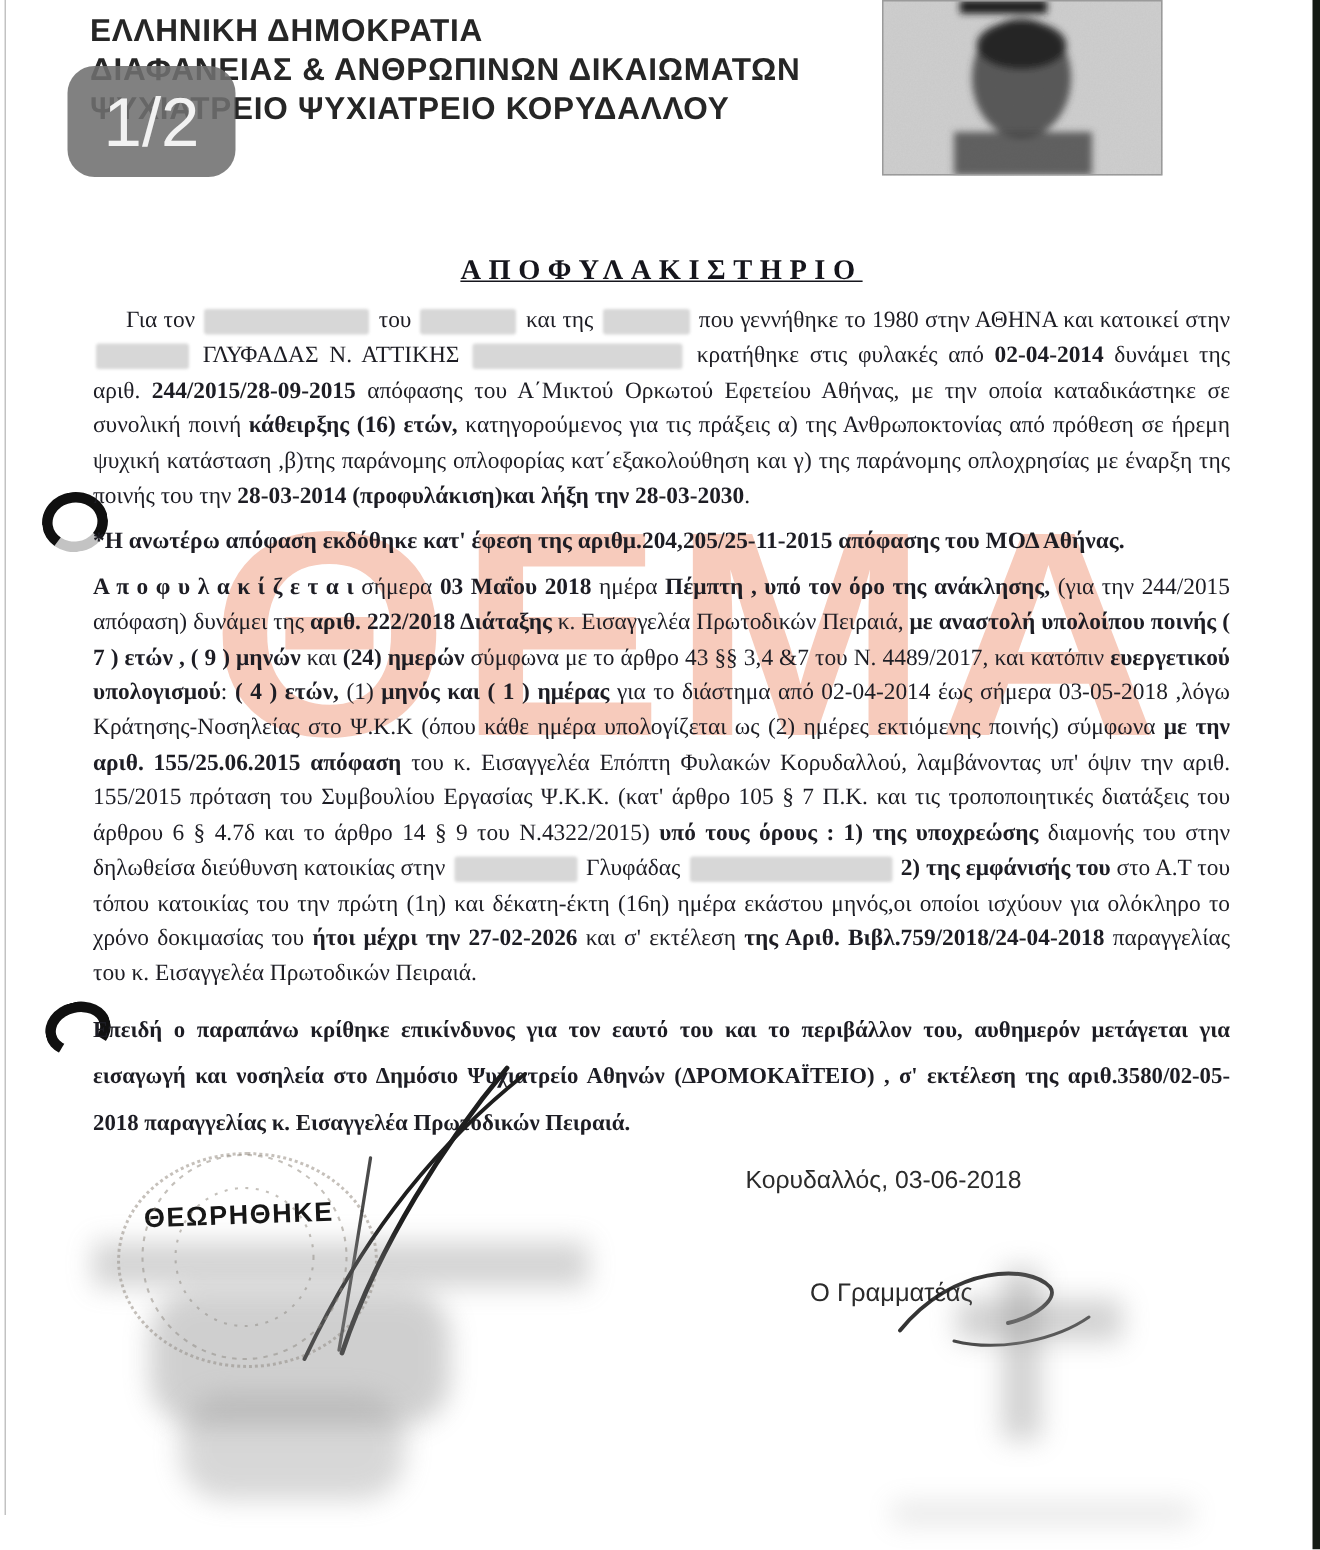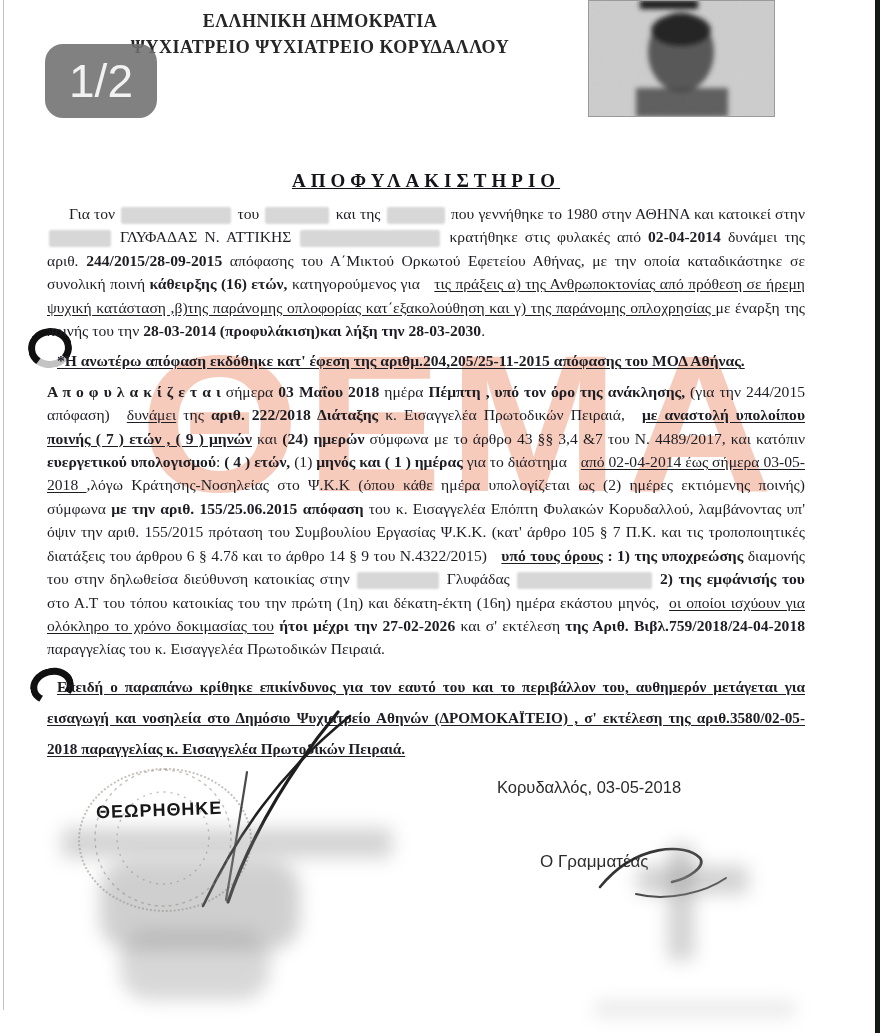--- a/index.html
+++ b/index.html
@@ -9,42 +9,42 @@
 
   
   .edge-strip-right{position:absolute;right:0;top:0;width:5px;height:1033px;background:#141a14;}
   .edge-line-left{position:absolute;left:3px;top:0;width:1px;height:1010px;background:rgba(120,120,120,.45);}
   .punch{position:absolute;width:30px;height:26px;border:7px solid #101010;border-radius:50%;
          border-bottom-color:rgba(16,16,16,.25);transform:rotate(-8deg);}
   .punch1{left:28px;top:328px;}
   .punch2{left:30px;top:668px;transform:rotate(-14deg);border-bottom-color:transparent;height:22px;}
 
   
-  .header{position:absolute;left:60px;top:8px;width:520px;text-align:center;
-          font-family:Liberation Serif, serif;font-weight:bold;font-size:18px;
+  .header{position:absolute;left:60px;top:8px;width:520px;text-align:left;
+          font-family:Liberation Sans, sans-serif;font-weight:bold;font-size:21px;
           color:#262626;line-height:26px;letter-spacing:.5px;}
   .badge{position:absolute;left:45px;top:44px;width:112px;height:74px;border-radius:18px;
          background:rgba(112,112,112,.88);display:flex;align-items:center;justify-content:center;
          font-family:"Liberation Sans", sans-serif;font-size:46px;color:#f2f2f2;z-index:30;}
   .photo{position:absolute;left:588px;top:0;width:187px;height:117px;z-index:2;}
 
   
   .watermark{position:absolute;left:140px;top:318px;width:700px;height:230px;z-index:5;
              font-family:"Liberation Sans", sans-serif;font-weight:bold;font-size:205px;
              color:#ef9b7e;opacity:.52;letter-spacing:6px;line-height:210px;
              mix-blend-mode:multiply;pointer-events:none;transform:scaleY(.95);}
 
   
-  .content{position:absolute;left:47px;top:170px;width:758px;z-index:10;color:#1d1d24;}
+  .content{position:absolute;left:62px;top:170px;width:758px;z-index:10;color:#1d1d24;}
   .doc-title{text-align:center;font-weight:bold;font-size:19px;letter-spacing:5px;
              text-decoration:underline;margin:0 0 10px 0;color:#15151c;}
   .para{font-size:15.6px;line-height:23.4px;text-align:justify;margin:0;}
   .para.indent{text-indent:22px;}
   .b{font-weight:bold;}
-  .u{text-decoration:underline;text-underline-offset:2px;margin-left:10px;}
+  .u{text-underline-offset:2px;}
   .redact{display:inline-block;vertical-align:middle;height:17px;background:#d7d7d7;
           border-radius:2px;filter:blur(1.2px);margin:0 2px;}
   #p2{margin-top:7px;}
   #p3{margin-top:7px;}
   #p4{margin-top:9px;}
   #p5{margin-top:10px;line-height:31px;font-size:15.2px;}
 
   
   .place-date{position:absolute;left:497px;top:778px;z-index:11;
               font-family:"Liberation Sans", sans-serif;font-size:16.5px;color:#2b2b2b;}
@@ -70,20 +70,21 @@
 
 <div class="page">
 
   <div class="edge-strip-right"></div>
   <div class="edge-line-left"></div>
   <div class="punch punch1"></div>
   <div class="punch punch2"></div>
 
   <div class="header">
     <div>ΕΛΛΗΝΙΚΗ ΔΗΜΟΚΡΑΤΙΑ</div>
+    <div>ΔΙΑΦΑΝΕΙΑΣ &amp; ΑΝΘΡΩΠΙΝΩΝ ΔΙΚΑΙΩΜΑΤΩΝ</div>
     <div>ΨΥΧΙΑΤΡΕΙΟ ΨΥΧΙΑΤΡΕΙΟ  ΚΟΡΥΔΑΛΛΟΥ</div>
   </div>
 
   <div class="badge">
     <span>1/2</span>
   </div>
 
   <svg class="photo" viewBox="0 0 187 117" width="187" height="117">
     <defs>
       <filter id="grain">
@@ -108,21 +109,21 @@
   <div class="watermark">ΘΕΜΑ</div>
 
   <div class="content">
     <h1 class="doc-title">ΑΠΟΦΥΛΑΚΙΣΤΗΡΙΟ</h1>
     <p class="para indent" id="p1"><span>Για τον </span><span class="redact" style="width: 110px;"></span><span> του </span><span class="redact" style="width: 64px;"></span><span> και της </span><span class="redact" style="width: 58px;"></span><span> που γεννήθηκε το 1980 στην  ΑΘΗΝΑ και κατοικεί στην </span><span class="redact" style="width: 62px;"></span><span> ΓΛΥΦΑΔΑΣ Ν.  ΑΤΤΙΚΗΣ </span><span class="redact" style="width: 140px;"></span><span> κρατήθηκε  στις φυλακές από </span><span class="b">02-04-2014</span><span>   δυνάμει της αριθ. </span><span class="b">244/2015/28-09-2015</span><span> απόφασης του Α΄Μικτού Ορκωτού Εφετείου  Αθήνας,  με  την  οποία  καταδικάστηκε  σε  συνολική   ποινή  </span><span class="b">κάθειρξης  (16) ετών,</span><span> κατηγορούμενος για </span><span class="u">τις πράξεις α) της Ανθρωποκτονίας  από πρόθεση σε ήρεμη ψυχική κατάσταση ,β)της παράνομης  οπλοφορίας κατ΄εξακολούθηση και γ) της  παράνομης οπλοχρησίας </span><span> με έναρξη της ποινής του την </span><span class="b">28-03-2014 (προφυλάκιση)και λήξη την 28-03-2030</span><span>.</span></p>
     <p class="para" id="p2"><span class="b u">*Η ανωτέρω απόφαση εκδόθηκε κατ' έφεση της αριθμ.204,205/25-11-2015 απόφασης του ΜΟΔ Αθήνας.</span></p>
     <p class="para" id="p3"><span class="b">Α π ο φ υ λ α κ ί ζ ε τ α ι </span><span>σήμερα  </span><span class="b">03  Μαΐου   2018 </span><span>ημέρα  </span><span class="b">Πέμπτη , </span><span class="b">υπό τον όρο της ανάκλησης,</span><span> (για την 244/2015   απόφαση) </span><span class="u">δυνάμει</span><span> της </span><span class="b">αριθ. 222/2018 Διάταξης</span><span> κ. Εισαγγελέα Πρωτοδικών Πειραιά, </span><span class="b u">με αναστολή υπολοίπου ποινής ( 7 ) ετών , ( 9 ) μηνών</span><span> και </span><span class="b">(24) ημερών</span><span>  σύμφωνα με το άρθρο 43 §§ 3,4 &amp;7 του Ν. 4489/2017, και κατόπιν </span><span class="b">ευεργετικού υπολογισμού</span><span>: </span><span class="b">( 4 ) ετών,</span><span> (1) </span><span class="b">μηνός και ( 1 ) ημέρας</span><span>  για το διάστημα </span><span class="u">από 02-04-2014  έως σήμερα  03-05-2018 </span><span>,λόγω Κράτησης-Νοσηλείας στο Ψ.Κ.Κ (όπου κάθε ημέρα υπολογίζεται ως (2) ημέρες εκτιόμενης ποινής) σύμφωνα </span><span class="b">με την αριθ. 155/25.06.2015 απόφαση</span><span> του κ. Εισαγγελέα Επόπτη Φυλακών Κορυδαλλού, λαμβάνοντας υπ' όψιν την αριθ. 155/2015 πρόταση του Συμβουλίου Εργασίας Ψ.Κ.Κ. (κατ' άρθρο 105 § 7 Π.Κ. και τις τροποποιητικές διατάξεις του άρθρου 6 § 4.7δ και το άρθρο 14 § 9 του Ν.4322/2015) </span><span class="b u">υπό τους όρους</span><span class="b"> : </span><span class="b">1) της υποχρεώσης</span><span>  διαμονής του στην  δηλωθείσα  διεύθυνση   κατοικίας  στην </span><span class="redact" style="width: 82px;"></span><span> Γλυφάδας </span><span class="redact" style="width: 135px;"></span><span> </span><span class="b">2) της εμφάνισής του</span><span>  στο Α.Τ του τόπου κατοικίας του την πρώτη (1η) και δέκατη-έκτη (16η) ημέρα εκάστου μηνός,</span><span class="u">οι οποίοι ισχύουν για ολόκληρο το χρόνο δοκιμασίας του</span><span> </span><span class="b">ήτοι μέχρι την 27-02-2026</span><span>  και σ' εκτέλεση </span><span class="b">της Αριθ. Βιβλ.759/2018/24-04-2018</span><span>   παραγγελίας του κ. Εισαγγελέα Πρωτοδικών Πειραιά.</span></p>
     <p class="para" id="p5"><span class="b u">Επειδή ο παραπάνω κρίθηκε επικίνδυνος για τον εαυτό του και το περιβάλλον του, αυθημερόν μετάγεται για εισαγωγή και νοσηλεία στο  Δημόσιο  Ψυχιατρείο Αθηνών  (ΔΡΟΜΟΚΑΪΤΕΙΟ) , σ' εκτέλεση της αριθ.3580/02-05-2018 παραγγελίας κ. Εισαγγελέα Πρωτοδικών Πειραιά.</span></p>
   </div>
 
-  <div class="place-date">Κορυδαλλός,  03-05-2018</div>
+  <div class="place-date">Κορυδαλλός,  03-06-2018</div>
   <div class="stamp-circle"></div>
   <div class="stamp-text">ΘΕΩΡΗΘΗΚΕ</div>
   <div class="secretary">Ο Γραμματέας</div>
 
   <svg class="sig-svg" width="880" height="1033" viewBox="0 0 880 1033">
     <g fill="none" stroke="#1e1e1e" stroke-linecap="round">
       <path d="M228,902 C252,830 298,760 338,712" stroke-width="3.2"></path>
       <path d="M203,906 C236,836 280,772 350,716" stroke-width="2.6"></path>
       <path d="M247,772 C241,810 233,860 226,900" stroke-width="2.2" opacity="0.8"></path>
       <path d="M600,887 C636,843 686,843 700,858 C706,866 690,878 672,882" stroke-width="2.6" opacity="0.9"></path>

